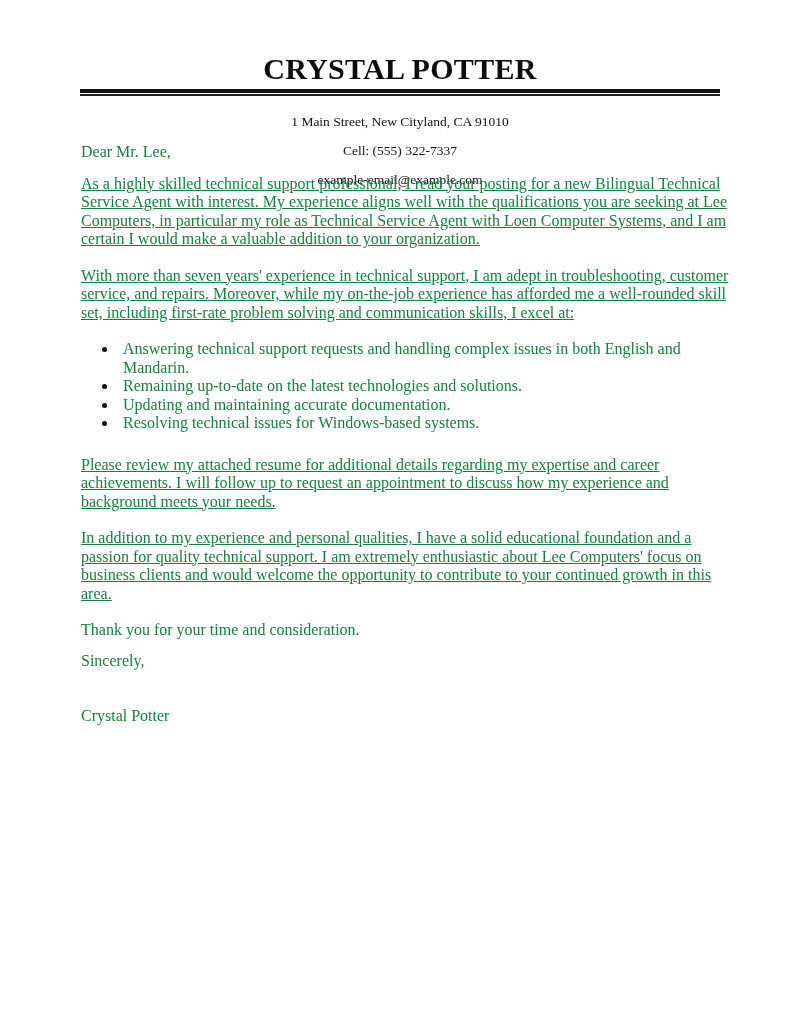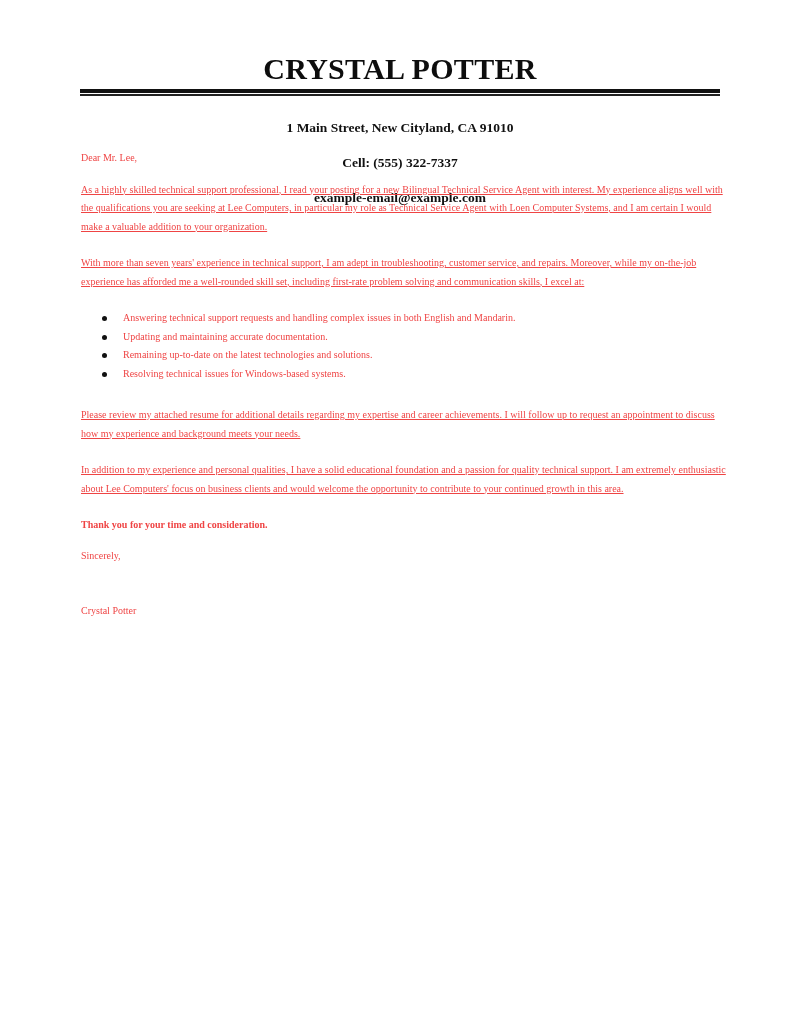--- a/index.html
+++ b/index.html
@@ -53,29 +53,29 @@
     .contact {
       position: absolute;
       left: 0;
       top: 102px;
       width: 800px;
       text-align: center;
       font-size: 13.5px;
       line-height: 18px;
       color: #111111;
     }
-    .contact div { margin: 17px; font-weight: bold; }
+    .contact div { margin: 11px; }
     .body {
       position: absolute;
       left: 81px;
-      top: 149px;
+      top: 143px;
       width: 650px;
-      font-size: 10px;
+      font-size: 16px;
       line-height: 18.5px;
-      color: #ef4444;
+      color: #15803d;
     }
     .body p {
       margin: 0;
     }
     .salutation { margin-bottom: 13px !important; }
     .para { margin-bottom: 18px !important; text-decoration: underline; }
     .bullets {
       list-style: none;
       margin: 0 0 23px 0;
       padding: 0;
@@ -88,21 +88,21 @@
     }
     .bullet-dot {
       position: absolute;
       left: 21px;
       top: 7px;
       width: 5px;
       height: 5px;
       border-radius: 50%;
       background: #111111;
     }
-    .thanks { margin-bottom: 12px !important; font-weight: bold; }
+    .thanks { margin-bottom: 12px !important; }
     .closing { margin-bottom: 37px !important; }
   </style>
 </head>
 <body>
 
 <div class="page">
 
   <h1 class="name">CRYSTAL POTTER</h1>
 
   <div class="rule rule-thick"></div>
@@ -121,25 +121,25 @@
 
     <p class="para">With more than seven years' experience in technical support, I am adept in troubleshooting, customer service, and repairs. Moreover, while my on-the-job experience has afforded me a well-rounded skill set, including first-rate problem solving and communication skills, I excel at:</p>
 
     <ul class="bullets">
       <li>
         <span class="bullet-dot"></span>
         <span>Answering technical support requests and handling complex issues in both English and Mandarin.</span>
       </li>
       <li>
         <span class="bullet-dot"></span>
-        <span>Updating and maintaining accurate documentation.</span>
+        <span>Remaining up-to-date on the latest technologies and solutions.</span>
       </li>
       <li>
         <span class="bullet-dot"></span>
-        <span>Remaining up-to-date on the latest technologies and solutions.</span>
+        <span>Updating and maintaining accurate documentation.</span>
       </li>
       <li>
         <span class="bullet-dot"></span>
         <span>Resolving technical issues for Windows-based systems.</span>
       </li>
     </ul>
 
     <p class="para">Please review my attached resume for additional details regarding my expertise and career achievements. I will follow up to request an appointment to discuss how my experience and background meets your needs.</p>
 
     <p class="para">In addition to my experience and personal qualities, I have a solid educational foundation and a passion for quality technical support. I am extremely enthusiastic about Lee Computers' focus on business clients and would welcome the opportunity to contribute to your continued growth in this area.</p>

